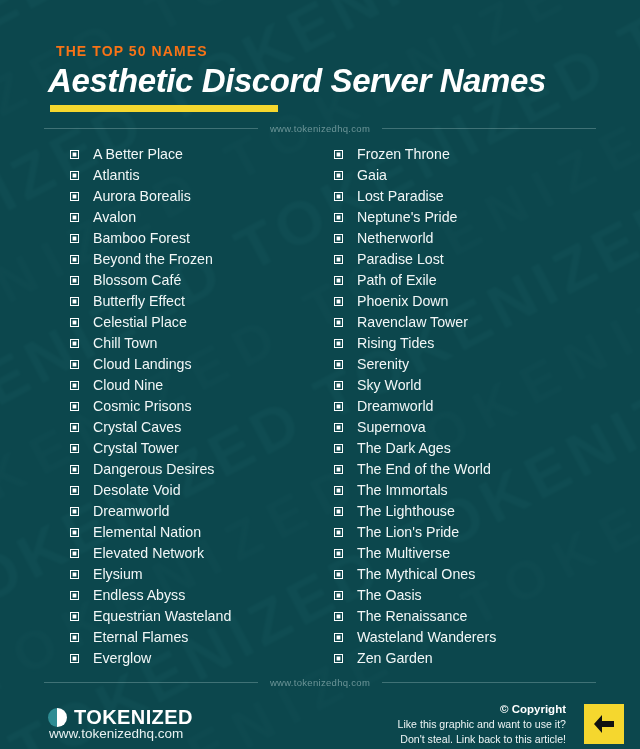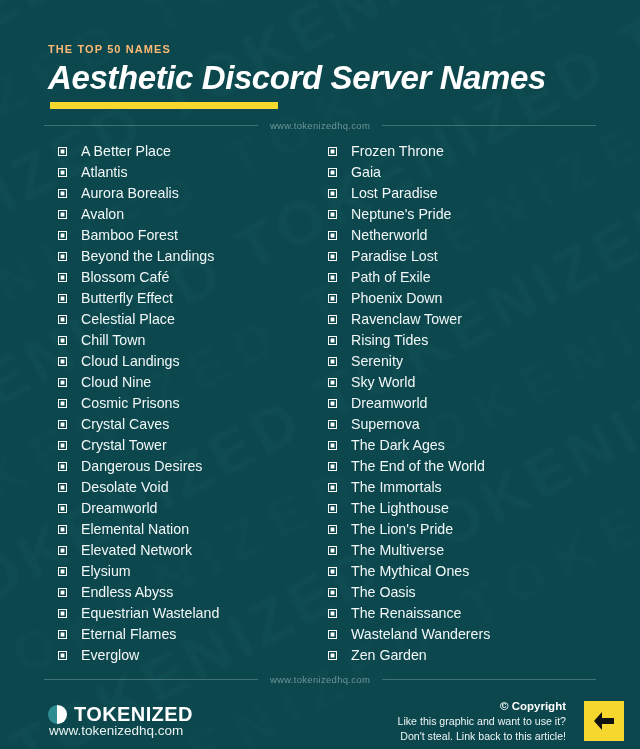--- a/index.html
+++ b/index.html
@@ -47,26 +47,26 @@
     position: relative;
     z-index: 2;
     height: 100%;
   }
 
   
   .header {
     padding: 44px 46px 0 48px;
   }
   .eyebrow {
-    color: #fdba74;
-    font-size: 11px;
+    color: #f97316;
+    font-size: 14px;
     font-weight: 700;
     letter-spacing: 1.1px;
     line-height: 1;
-    margin: 0 0 6px 0;
+    margin: 0 0 6px 8px;
   }
   .title {
     color: #ffffff;
     font-size: 33px;
     font-weight: 700;
     letter-spacing: -0.4px;
     line-height: 1.06;
     margin: 0;
     white-space: nowrap;
     font-style: italic;
@@ -94,21 +94,21 @@
   .divider .url {
     color: rgba(191, 216, 216, .52);
     font-size: 9.5px;
     letter-spacing: .3px;
     white-space: nowrap;
   }
 
   
   .lists {
     display: flex;
-    padding: 10px 0 0 0;
+    padding: 10px 0 0 12px;
   }
   .col {
     width: 50%;
     padding-left: 58px;
     box-sizing: border-box;
   }
   .col.right { padding-left: 8px; }
 
   ul.name-list {
     list-style: none;
@@ -248,21 +248,21 @@
             <li>
               <span class="bullet"></span>
               <span class="name">Avalon</span>
             </li>
             <li>
               <span class="bullet"></span>
               <span class="name">Bamboo Forest</span>
             </li>
             <li>
               <span class="bullet"></span>
-              <span class="name">Beyond the Landings</span>
+              <span class="name">Beyond the Frozen</span>
             </li>
             <li>
               <span class="bullet"></span>
               <span class="name">Blossom Café</span>
             </li>
             <li>
               <span class="bullet"></span>
               <span class="name">Butterfly Effect</span>
             </li>
             <li>

